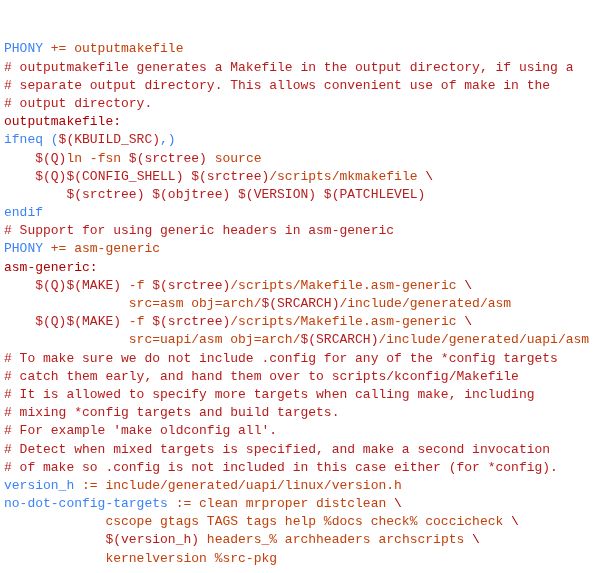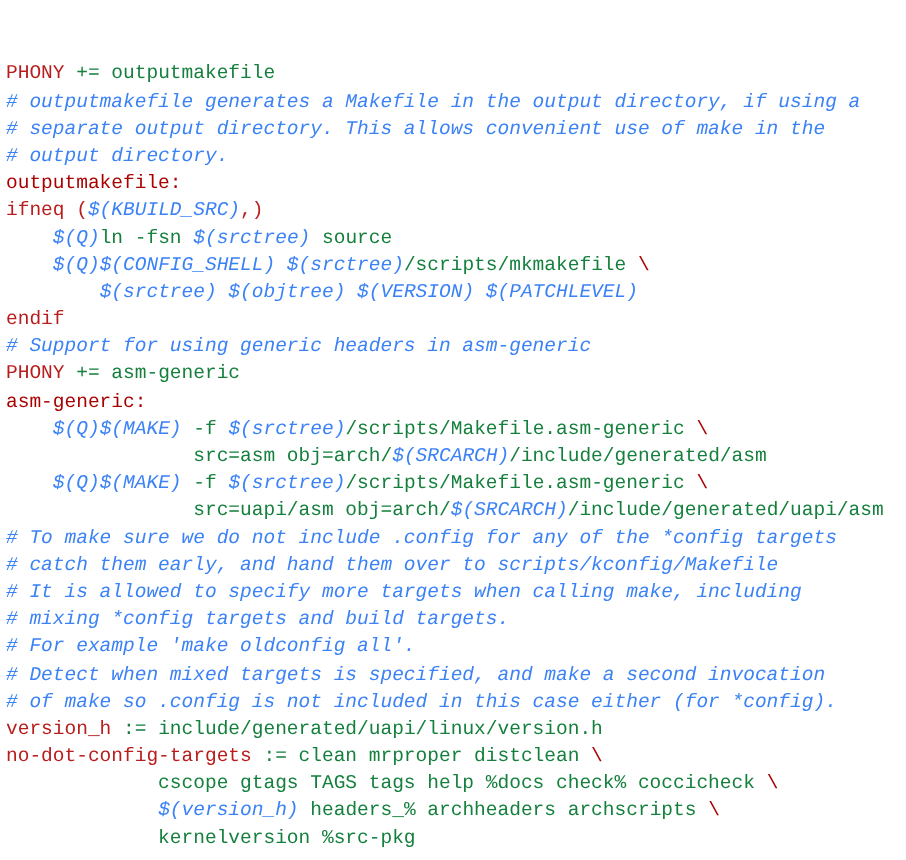--- a/index.html
+++ b/index.html
@@ -5,23 +5,23 @@
   body {
     font-family: "Courier New", Consolas, monospace;
     font-size: 13px;
     line-height: 1.4;
     background: #ffffff;
     margin: 0;
     padding: 4px;
     white-space: pre;
     color: #000000;
   }
-  .blue { color: #b91c1c; }
-  .green { color: #3b82f6; font-style: italic; }
+  .blue { color: #3b82f6; }
+  .green { color: #b91c1c; }
   .red { color: #aa0000; text-align: right; }
-  .black { color: #15803d; margin-top: 32px; }
+  .black { color: #c2410c; margin-top: 32px; }
   .line { display: block; }
 </style>
 </head>
 <body>
 
 <div id="code"><span class="line"><span class="blue">PHONY</span><span class="black"> += outputmakefile</span></span><span class="line"><span class="green"># outputmakefile generates a Makefile in the output directory, if using a</span></span><span class="line"><span class="green"># separate output directory. This allows convenient use of make in the</span></span><span class="line"><span class="green"># output directory.</span></span><span class="line"><span class="red">outputmakefile:</span></span><span class="line"><span class="blue">ifneq (</span><span class="green">$(KBUILD_SRC)</span><span class="blue">,)</span></span><span class="line"><span class="black">    </span><span class="green">$(Q)</span><span class="black">ln -fsn </span><span class="green">$(srctree)</span><span class="black"> source</span></span><span class="line"><span class="black">    </span><span class="green">$(Q)$(CONFIG_SHELL) $(srctree)</span><span class="black">/scripts/mkmakefile </span><span class="red">\</span></span><span class="line"><span class="black">        </span><span class="green">$(srctree) $(objtree) $(VERSION) $(PATCHLEVEL)</span></span><span class="line"><span class="blue">endif</span></span><span class="line"><span class="black"></span></span><span class="line"><span class="green"># Support for using generic headers in asm-generic</span></span><span class="line"><span class="blue">PHONY</span><span class="black"> += asm-generic</span></span><span class="line"><span class="red">asm-generic:</span></span><span class="line"><span class="black">    </span><span class="green">$(Q)$(MAKE)</span><span class="black"> -f </span><span class="green">$(srctree)</span><span class="black">/scripts/Makefile.asm-generic </span><span class="red">\</span></span><span class="line"><span class="black">                src=asm obj=arch/</span><span class="green">$(SRCARCH)</span><span class="black">/include/generated/asm</span></span><span class="line"><span class="black">    </span><span class="green">$(Q)$(MAKE)</span><span class="black"> -f </span><span class="green">$(srctree)</span><span class="black">/scripts/Makefile.asm-generic </span><span class="red">\</span></span><span class="line"><span class="black">                src=uapi/asm obj=arch/</span><span class="green">$(SRCARCH)</span><span class="black">/include/generated/uapi/asm</span></span><span class="line"><span class="black"></span></span><span class="line"><span class="green"># To make sure we do not include .config for any of the *config targets</span></span><span class="line"><span class="green"># catch them early, and hand them over to scripts/kconfig/Makefile</span></span><span class="line"><span class="green"># It is allowed to specify more targets when calling make, including</span></span><span class="line"><span class="green"># mixing *config targets and build targets.</span></span><span class="line"><span class="green"># For example 'make oldconfig all'.</span></span><span class="line"><span class="green"># Detect when mixed targets is specified, and make a second invocation</span></span><span class="line"><span class="green"># of make so .config is not included in this case either (for *config).</span></span><span class="line"><span class="black"></span></span><span class="line"><span class="blue">version_h</span><span class="black"> := include/generated/uapi/linux/version.h</span></span><span class="line"><span class="black"></span></span><span class="line"><span class="blue">no-dot-config-targets</span><span class="black"> := clean mrproper distclean </span><span class="red">\</span></span><span class="line"><span class="black">             cscope gtags TAGS tags help %docs check% coccicheck </span><span class="red">\</span></span><span class="line"><span class="black">             </span><span class="green">$(version_h)</span><span class="black"> headers_% archheaders archscripts </span><span class="red">\</span></span><span class="line"><span class="black">             kernelversion %src-pkg</span></span></div>
 
 
 </body></html>

